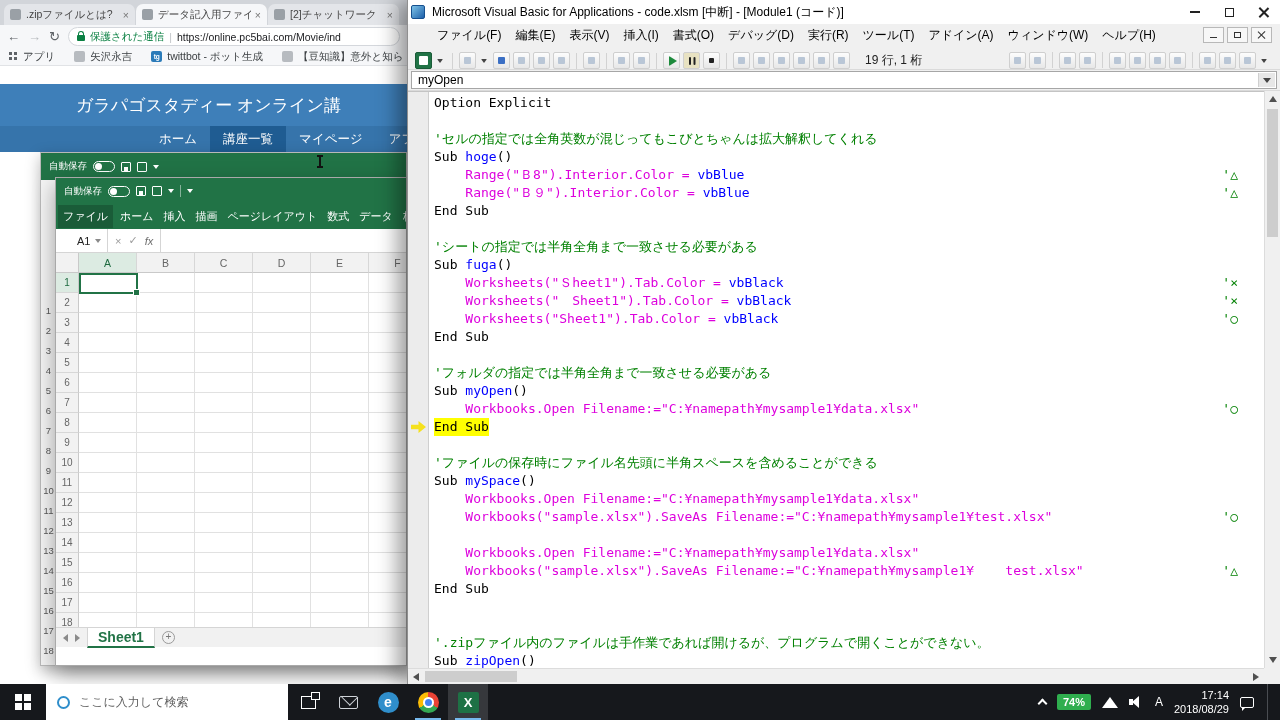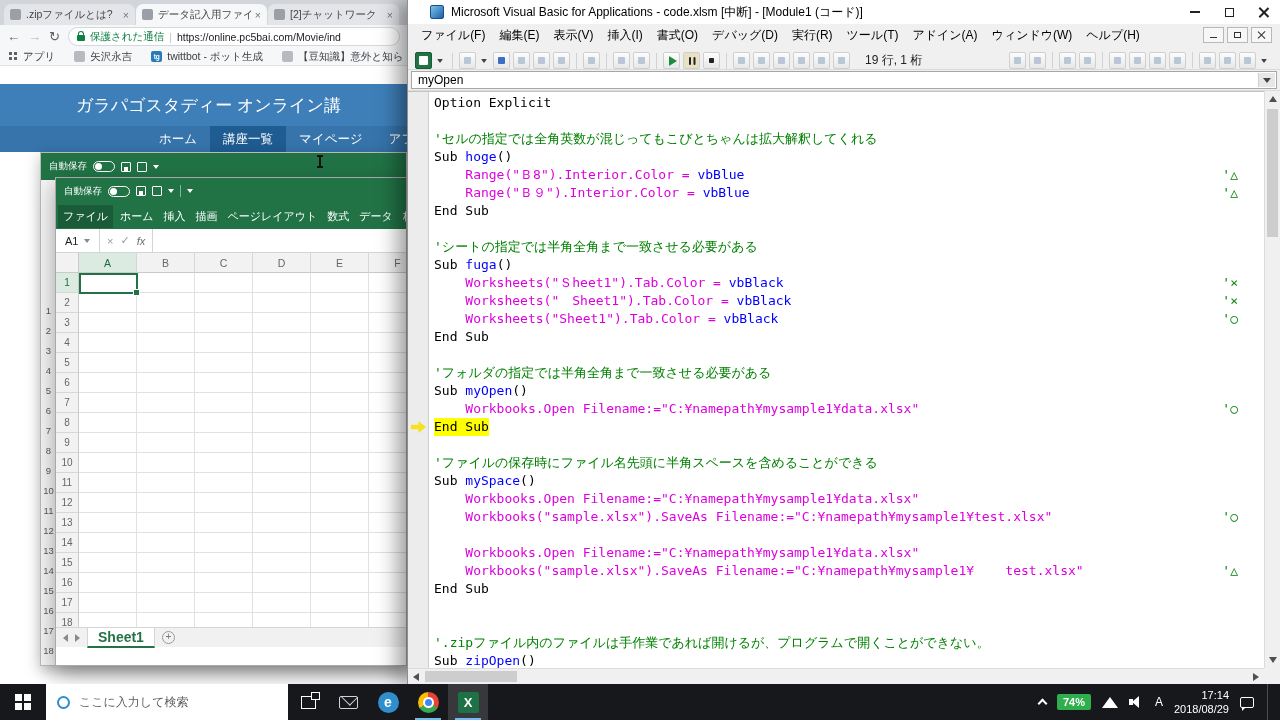--- a/index.html
+++ b/index.html
@@ -46,21 +46,21 @@
 .xt-ic.save:after{content:"";position:absolute;left:2px;bottom:0;width:4px;height:4px;background:#fff}
 .xt-caret{width:0;height:0;border-left:3.5px solid transparent;border-right:3.5px solid transparent;border-top:4px solid #fff;flex:none}
 .xt-sep{width:1px;height:12px;background:rgba(255,255,255,.45);flex:none}
 
 .xl-front{position:absolute;left:55px;top:177px;width:352px;height:489px;background:#fff;border:1px solid #a9a9a9;box-shadow:0 8px 20px rgba(0,0,0,.35);font-size:11px}
 .xf-title{position:absolute;left:0;top:0;width:100%;height:26px;background:#217346;display:flex;align-items:center;gap:6px;padding:0 8px;color:#fff;font-size:9.5px;white-space:nowrap;overflow:hidden}
 .xf-tabs{position:absolute;left:0;top:26px;width:100%;height:25px;background:#217346;display:flex;align-items:center;color:#fff;font-size:11px;padding-left:2px;overflow:hidden}
 .rt{padding:4px 5px;white-space:nowrap;flex:none}
 .rt.file{background:#1a5c38;margin-right:2px}
 .xf-formula{position:absolute;left:0;top:51px;width:100%;height:24px;background:#fff;border-bottom:1px solid #d5d5d5;display:flex;align-items:stretch}
-.namebox{width:44px;border-right:1px solid #d5d5d5;display:flex;align-items:center;gap:5px;padding:0 9px;color:#222}
+.namebox{width:52px;border-right:1px solid #d5d5d5;display:flex;align-items:center;gap:5px;padding:0 21px;color:#222}
 .nb-caret{margin-left:auto;width:0;height:0;border-left:3px solid transparent;border-right:3px solid transparent;border-top:4px solid #8a8a8a}
 .fbtns{display:flex;align-items:center;gap:7px;padding:0 7px;border-right:1px solid #d5d5d5;color:#9a9a9a}
 .fx{font-style:italic;color:#6d6d6d}
 .fvalue{flex:1}
 .xf-grid{position:absolute;left:0;top:75px;right:0;bottom:38px;background:#fff;overflow:hidden}
 .gcells{position:absolute;left:23px;top:20px;right:0;bottom:0;background:repeating-linear-gradient(to right,transparent 0 57px,#e1e1e1 57px 58px),repeating-linear-gradient(to bottom,transparent 0 19px,#e1e1e1 19px 20px)}
 .gcorner{position:absolute;left:0;top:0;width:23px;height:20px;background:#f2f2f2;border-right:1px solid #c9c9c9;border-bottom:1px solid #c9c9c9}
 .gcolh{position:absolute;top:0;height:20px;background:#f2f2f2;border-right:1px solid #d7d7d7;border-bottom:1px solid #c9c9c9;display:flex;align-items:center;justify-content:center;color:#666;font-size:10.5px}
 .growh{position:absolute;left:0;width:23px;background:#f2f2f2;border-right:1px solid #c9c9c9;border-bottom:1px solid #d7d7d7;display:flex;align-items:center;justify-content:center;color:#666;font-size:10px}
 .selhead{background:#dcebe2;color:#1e6b40}
@@ -73,30 +73,30 @@
 .addsheet{width:13px;height:13px;border:1px solid #9a9a9a;border-radius:50%;position:relative}
 .addsheet:before{content:"+";position:absolute;left:2.5px;top:-1.5px;font-size:10px;color:#777}
 .xf-status{position:absolute;left:0;bottom:0;height:18px;width:100%;background:#f1f1f1;border-top:1px solid #d9d9d9;display:flex;align-items:center;gap:8px;padding:0 8px;font-size:10.5px;color:#444}
 .recico{width:9px;height:9px;border:1px solid #8a8a8a;border-radius:1px}
 .ibeam{position:absolute;left:316px;top:155px;width:8px;height:13px;z-index:60}
 .ibeam:before{content:"";position:absolute;left:3px;top:1px;width:2px;height:11px;background:#111}
 .ibeam:after{content:"";position:absolute;left:1px;top:0;width:6px;height:2px;background:#111;box-shadow:0 11px #111}
 
 
 .vba{position:absolute;left:407px;top:0;width:873px;height:684px;background:#f0f0f0;box-shadow:-9px 0 20px rgba(0,0,0,.4);border-left:1px solid #8f8f8f}
-.v-title{position:absolute;left:0;top:0;width:100%;height:24px;background:#fff;display:flex;align-items:center;gap:7px;padding-left:22px;font-size:12px;color:#000;white-space:nowrap;overflow:hidden}
+.v-title{position:absolute;left:0;top:0;width:100%;height:24px;background:#fff;display:flex;align-items:center;gap:7px;padding-left:3px;font-size:12px;color:#000;white-space:nowrap;overflow:hidden}
 .v-appicon{width:14px;height:14px;border-radius:2px;background:linear-gradient(135deg,#7ec3e8,#1d5fa8);border:1px solid #16508f;flex:none}
 .v-controls{margin-left:auto;display:flex;height:100%;flex:none}
 .vc{width:34px;display:flex;align-items:center;justify-content:center}
 .g-min{width:10px;height:1.5px;background:#222}
 .g-max{width:9px;height:9px;border:1.5px solid #222}
 .g-x{position:relative;width:11px;height:11px}
 .g-x:before,.g-x:after{content:"";position:absolute;left:5px;top:-1px;width:1.5px;height:13px;background:#222}
 .g-x:before{transform:rotate(45deg)}.g-x:after{transform:rotate(-45deg)}
-.v-menus{position:absolute;left:0;top:24px;width:100%;height:22px;background:#f0f0f0;display:flex;align-items:center;padding-left:6px;font-size:12px;color:#000}
+.v-menus{position:absolute;left:0;top:24px;width:100%;height:22px;background:#f0f0f0;display:flex;align-items:center;padding-left:22px;font-size:12px;color:#000}
 .v-menu{padding:0 7px;white-space:nowrap}
 .child-controls{margin-left:auto;display:flex;gap:3px;padding-right:8px}
 .cc{width:21px;height:16px;border:1px solid #b8b8b8;background:#f7f7f7;display:flex;align-items:center;justify-content:center}
 .cg-min{width:7px;height:1.5px;background:#333;margin-top:5px}
 .cg-rest{width:7px;height:6px;border:1px solid #333}
 .cg-x{position:relative;width:8px;height:8px}
 .cg-x:before,.cg-x:after{content:"";position:absolute;left:3.5px;top:-1px;width:1.3px;height:10px;background:#333}
 .cg-x:before{transform:rotate(45deg)}.cg-x:after{transform:rotate(-45deg)}
 .v-toolbar{position:absolute;left:0;top:46px;width:100%;height:24px;background:#f0f0f0;border-bottom:1px solid #dadada;display:flex;align-items:flex-end;gap:3px;padding-left:7px}
 .ti{width:17px;height:17px;border-radius:2px;background:linear-gradient(#fdfdfd,#e7e7e7);border:1px solid #cfcfcf;position:relative;flex:none}

